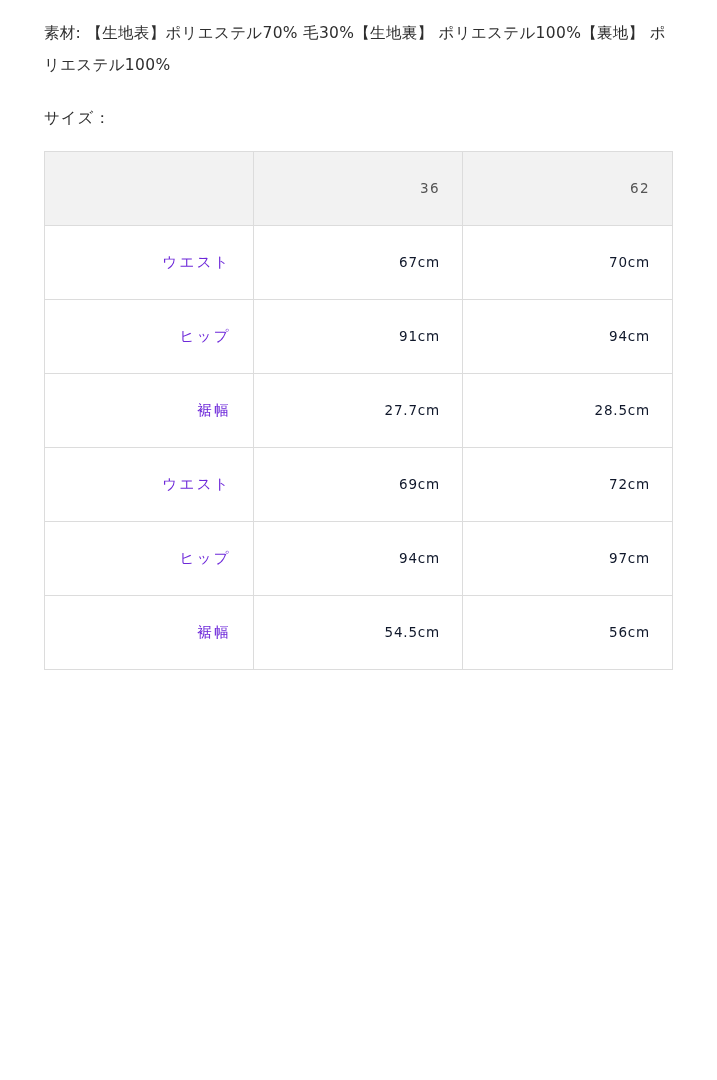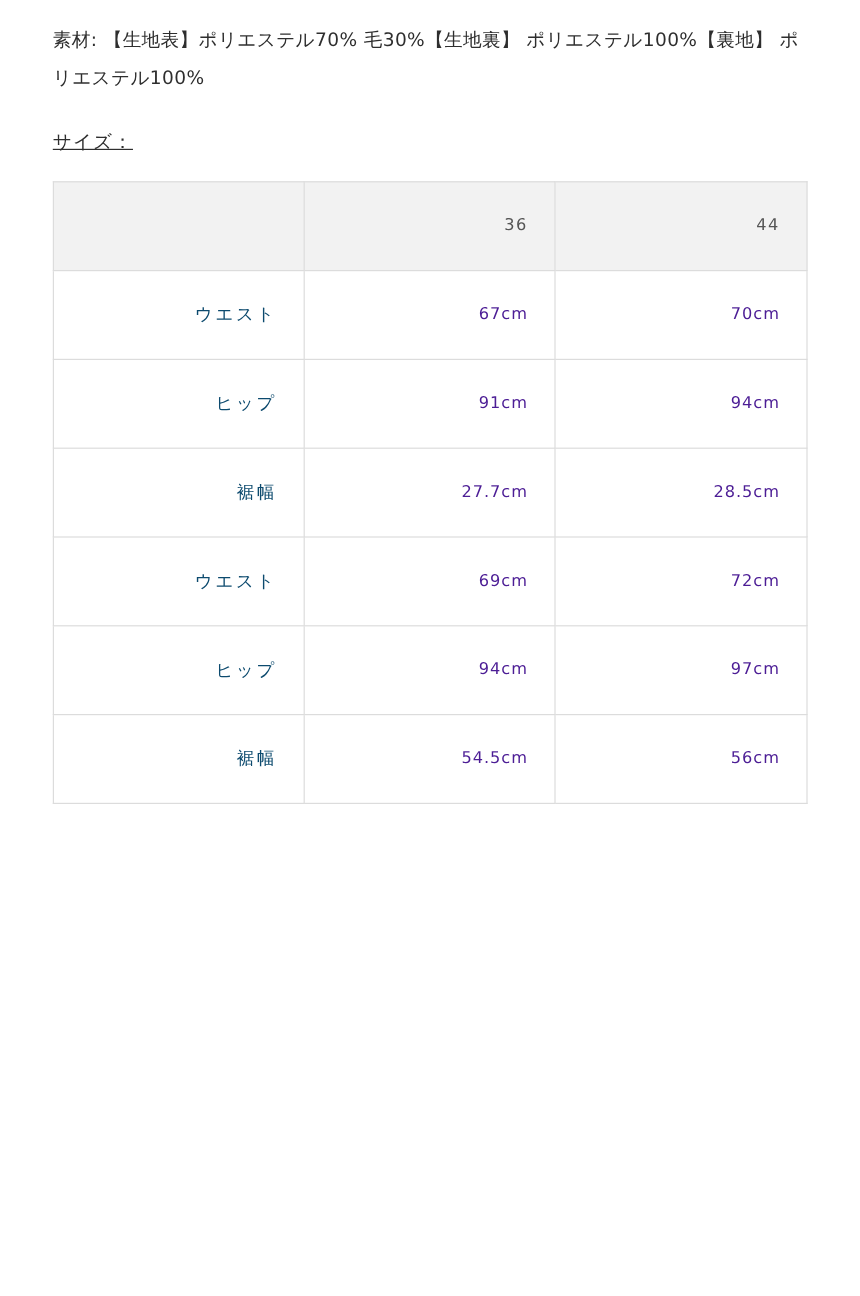--- a/index.html
+++ b/index.html
@@ -25,21 +25,20 @@
     letter-spacing: 0.02em;
     color: #2e2e2e;
     margin: 0 0 26px 0;
     white-space: pre-wrap;
   }
   .size-label {
     font-size: 15.5px;
     letter-spacing: 0.06em;
     color: #2e2e2e;
     margin: 0 0 22px 0;
-    text-decoration: underline;
   }
   table.size-table {
     border-collapse: collapse;
     width: 628px;
     table-layout: fixed;
     margin: 0;
   }
   table.size-table col.c0 { width: 209px; }
   table.size-table col.c1 { width: 209px; }
   table.size-table col.c2 { width: 210px; }
@@ -58,26 +57,26 @@
   table.size-table thead th {
     background: #f2f2f2;
     color: #555555;
     font-size: 13.5px;
     letter-spacing: 0.1em;
   }
   table.size-table thead th.empty { background: #f2f2f2; }
   table.size-table tbody td.row-head {
     letter-spacing: 0.16em;
     font-size: 14.5px;
-    color: #0c4a6e;
+    color: #6d28d9;
   }
   table.size-table tbody td.value {
     font-size: 13.5px;
     letter-spacing: 0.06em;
-    color: #4c1d95;
+    color: #0f172a;
   }
 </style>
 </head>
 <body>
 
 <div class="page">
 
   <p class="material-text">素材: 【生地表】ポリエステル70% 毛30%【生地裏】 ポリエステル100%【裏地】 ポリエステル100%</p>
 
   <p class="size-label">サイズ：</p>
@@ -85,21 +84,21 @@
   <table class="size-table">
     <colgroup>
       <col class="c0">
         <col class="c1">
         <col class="c2">
     </colgroup>
     <thead>
       <tr>
         <th class="empty"></th>
         <th>36</th>
-        <th>44</th>
+        <th>62</th>
       </tr>
     </thead>
     <tbody>
       <tr>
         <td class="row-head">ウエスト</td>
         <td class="value">67cm</td>
         <td class="value">70cm</td>
       </tr>
       <tr>
         <td class="row-head">ヒップ</td>

